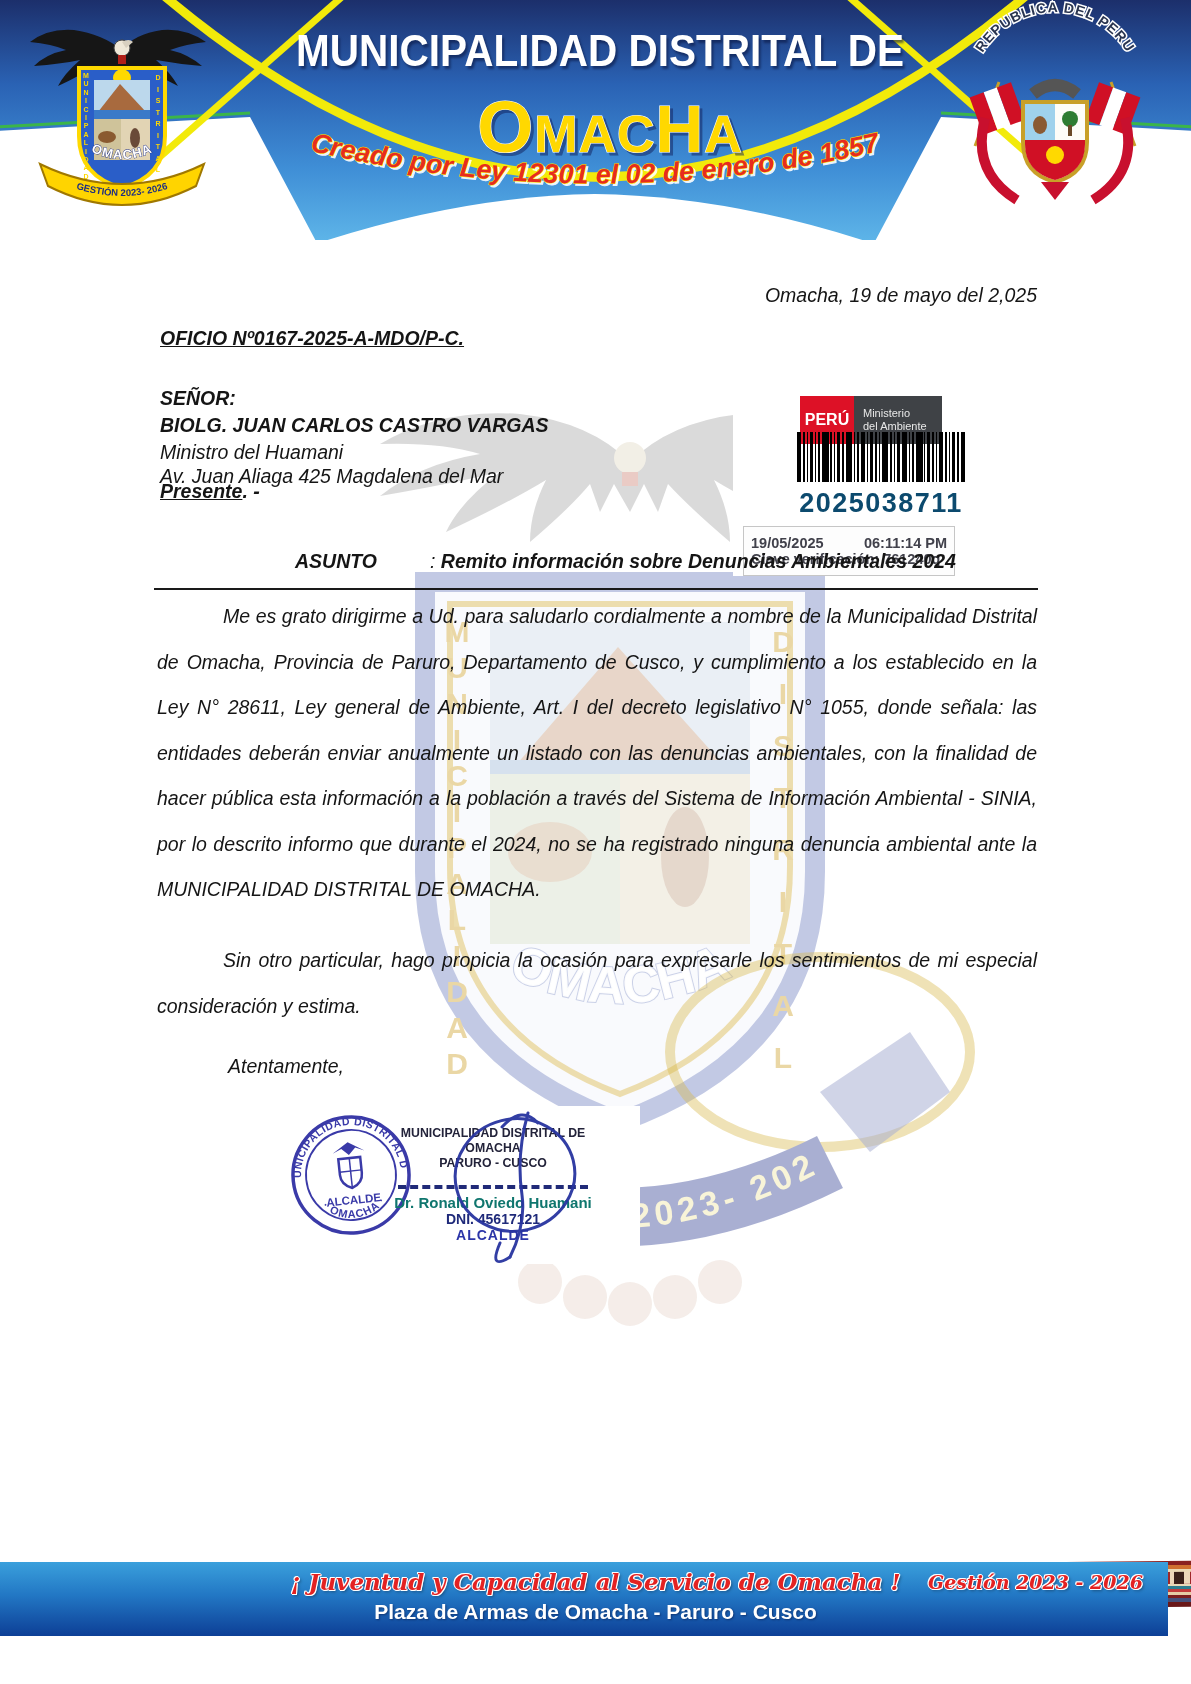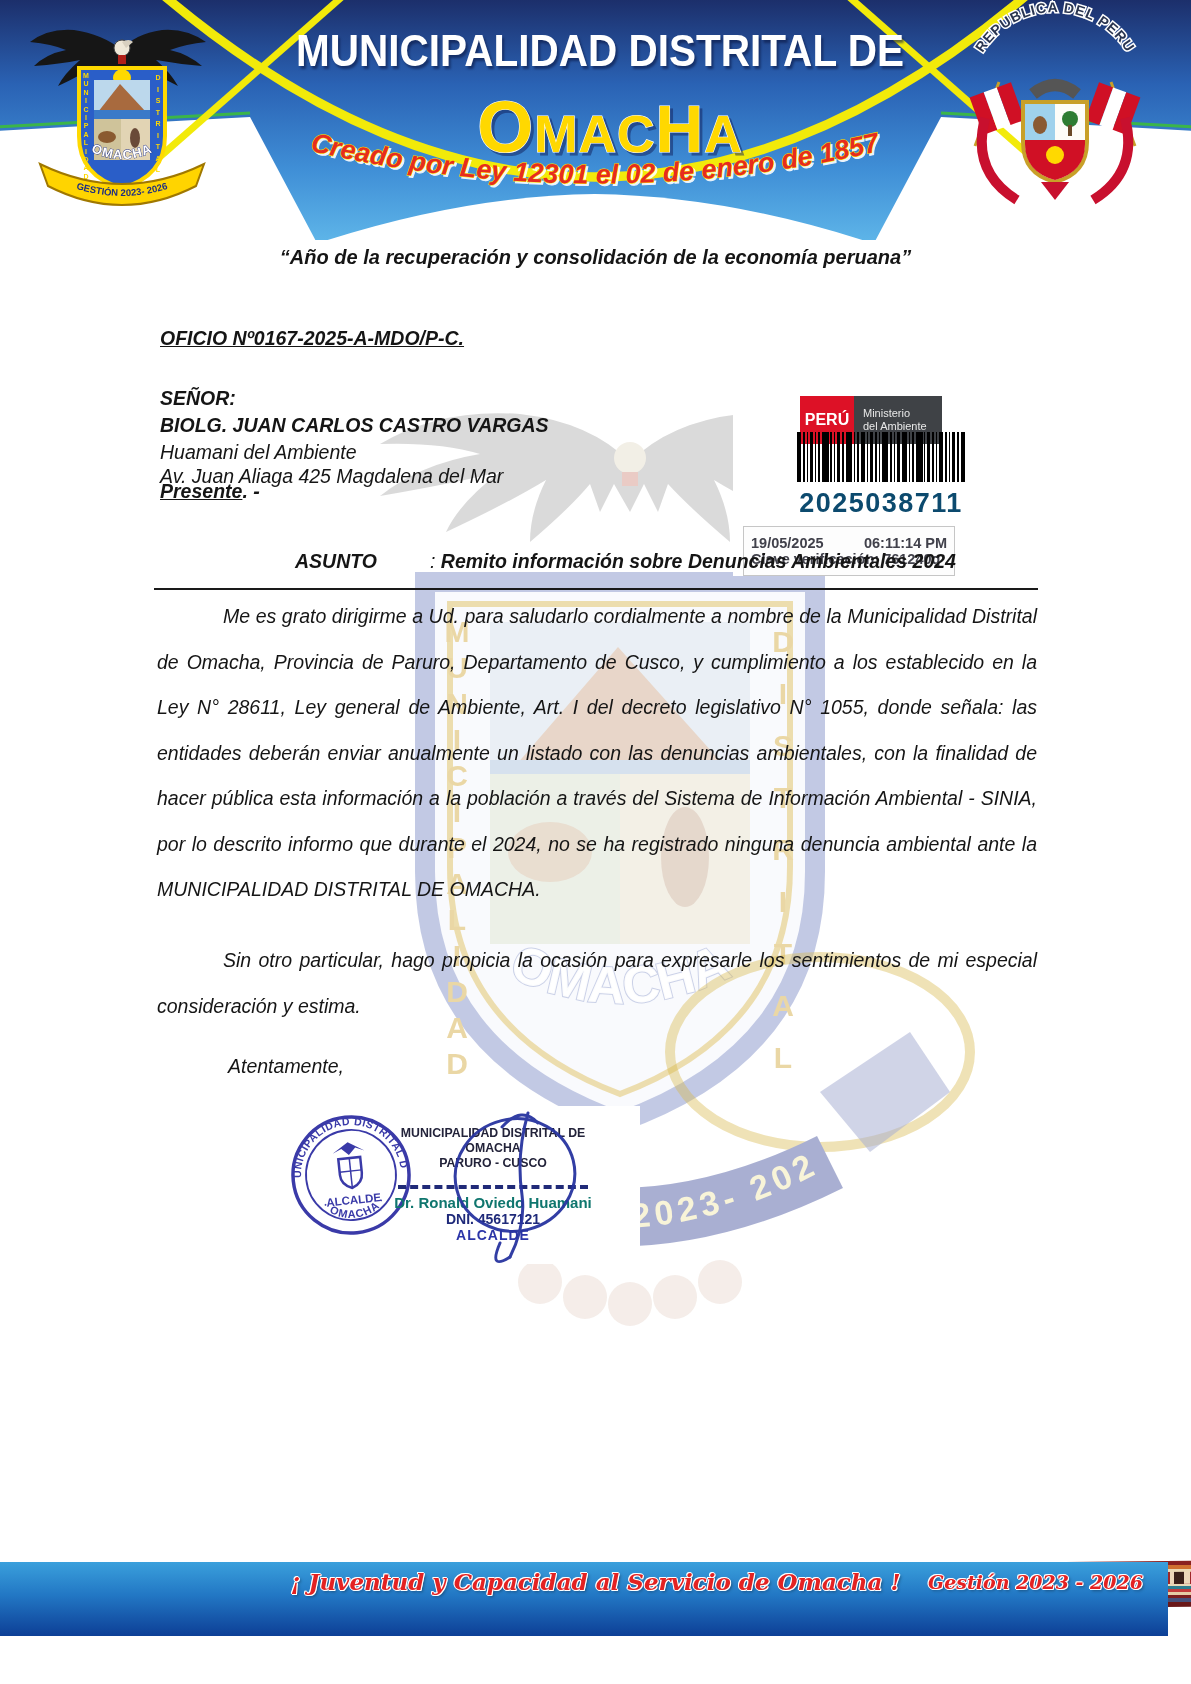--- a/index.html
+++ b/index.html
@@ -184,22 +184,22 @@
         <path d="M100,82 L130,82 L130,118 L100,118 Z" fill="#fdfdf8"></path>
         <circle cx="115" cy="97" r="8" fill="#2e7d32"></circle>
         <rect x="113" y="103" width="4" height="11" fill="#6a4a28"></rect>
         <path d="M70,118 L130,118 L130,122 Q130,150 100,158 Q70,150 70,122 Z" fill="#d01025"></path>
         <circle cx="100" cy="133" r="9" fill="#ffd900"></circle>
         <path d="M86,160 L100,178 L114,160 Z" fill="#c8102e"></path>
       </g>
     </g>
   </svg>
 
-  <div class="abs body-text bd" style="left:0;top:246px;width:1191px;text-align:center;font-size:20px;">“Año de la recuperación y consolidación de la economía peruana”</div>
-
+
+  <div class="abs body-text" style="left:600px;top:284px;width:437px;text-align:right;">Omacha, 19 de mayo del 2,025</div>
 
   <div class="abs body-text bd u" style="left:160px;top:327px;">OFICIO Nº0167-2025-A-MDO/P-C.</div>
 
   <div class="abs stamp-box" style="left:733px;top:344px;width:236px;height:232px;">
     <div class="abs" style="left:67px;top:32px;display:flex;margin-top:20px;">
       <div class="minam-red" style="width:54px;height:48px;">PERÚ</div>
       <div class="minam-dark" style="width:88px;height:48px;">
         <span>Ministerio</span>
         <span>del Ambiente</span>
       </div>
@@ -218,21 +218,21 @@
       <div class="info-row">
         <span>19/05/2025</span>
         <span>06:11:14 PM</span>
       </div>
       <div>Clave verificación: 761240q</div>
     </div>
   </div>
 
   <div class="abs body-text bd" style="left:160px;top:387px;">SEÑOR:</div>
   <div class="abs body-text bd" style="left:160px;top:414px;">BIOLG. JUAN CARLOS CASTRO VARGAS</div>
-  <div class="abs body-text" style="left:160px;top:441px;">Huamani del Ambiente</div>
+  <div class="abs body-text" style="left:160px;top:441px;">Ministro del Huamani</div>
   <div class="abs body-text" style="left:160px;top:465px;">Av. Juan Aliaga 425 Magdalena del Mar</div>
 
   <div class="abs body-text bd" style="left:160px;top:480px;">
     <span class="u">Presente</span><span>. -</span>
   </div>
 
   <div class="abs body-text bd" style="left:295px;top:550px;">ASUNTO</div>
   <div class="abs body-text bd" style="left:430px;top:550px;">
     <span style="font-weight:normal;">:</span>
     <span>Remito información sobre Denuncias Ambientales 2024</span>
@@ -286,15 +286,16 @@
       <path d="M70,162 Q48,176 60,148"></path>
       <path d="M62,32 Q82,10 98,28"></path>
     </g>
   </svg>
 
   <div class="abs textile" style="left:-12px;top:1567px;width:1215px;height:46px;transform:rotate(-0.6deg);"></div>
 
   <div class="abs footer-blue" style="left:0;top:1562px;width:1168px;height:74px;">
     <div class="abs script-red" style="left:0;top:6px;width:1191px;text-align:center;font-size:23px;">¡ Juventud y Capacidad al Servicio de Omacha !</div>
     <div class="abs script-red" style="right:25px;top:9px;font-size:19px;">Gestión 2023 - 2026</div>
+    <div class="abs footer-addr" style="left:0;top:38px;width:1191px;text-align:center;">Plaza de Armas de Omacha - Paruro - Cusco</div>
   </div>
 
 </div>
 
 </body></html>

